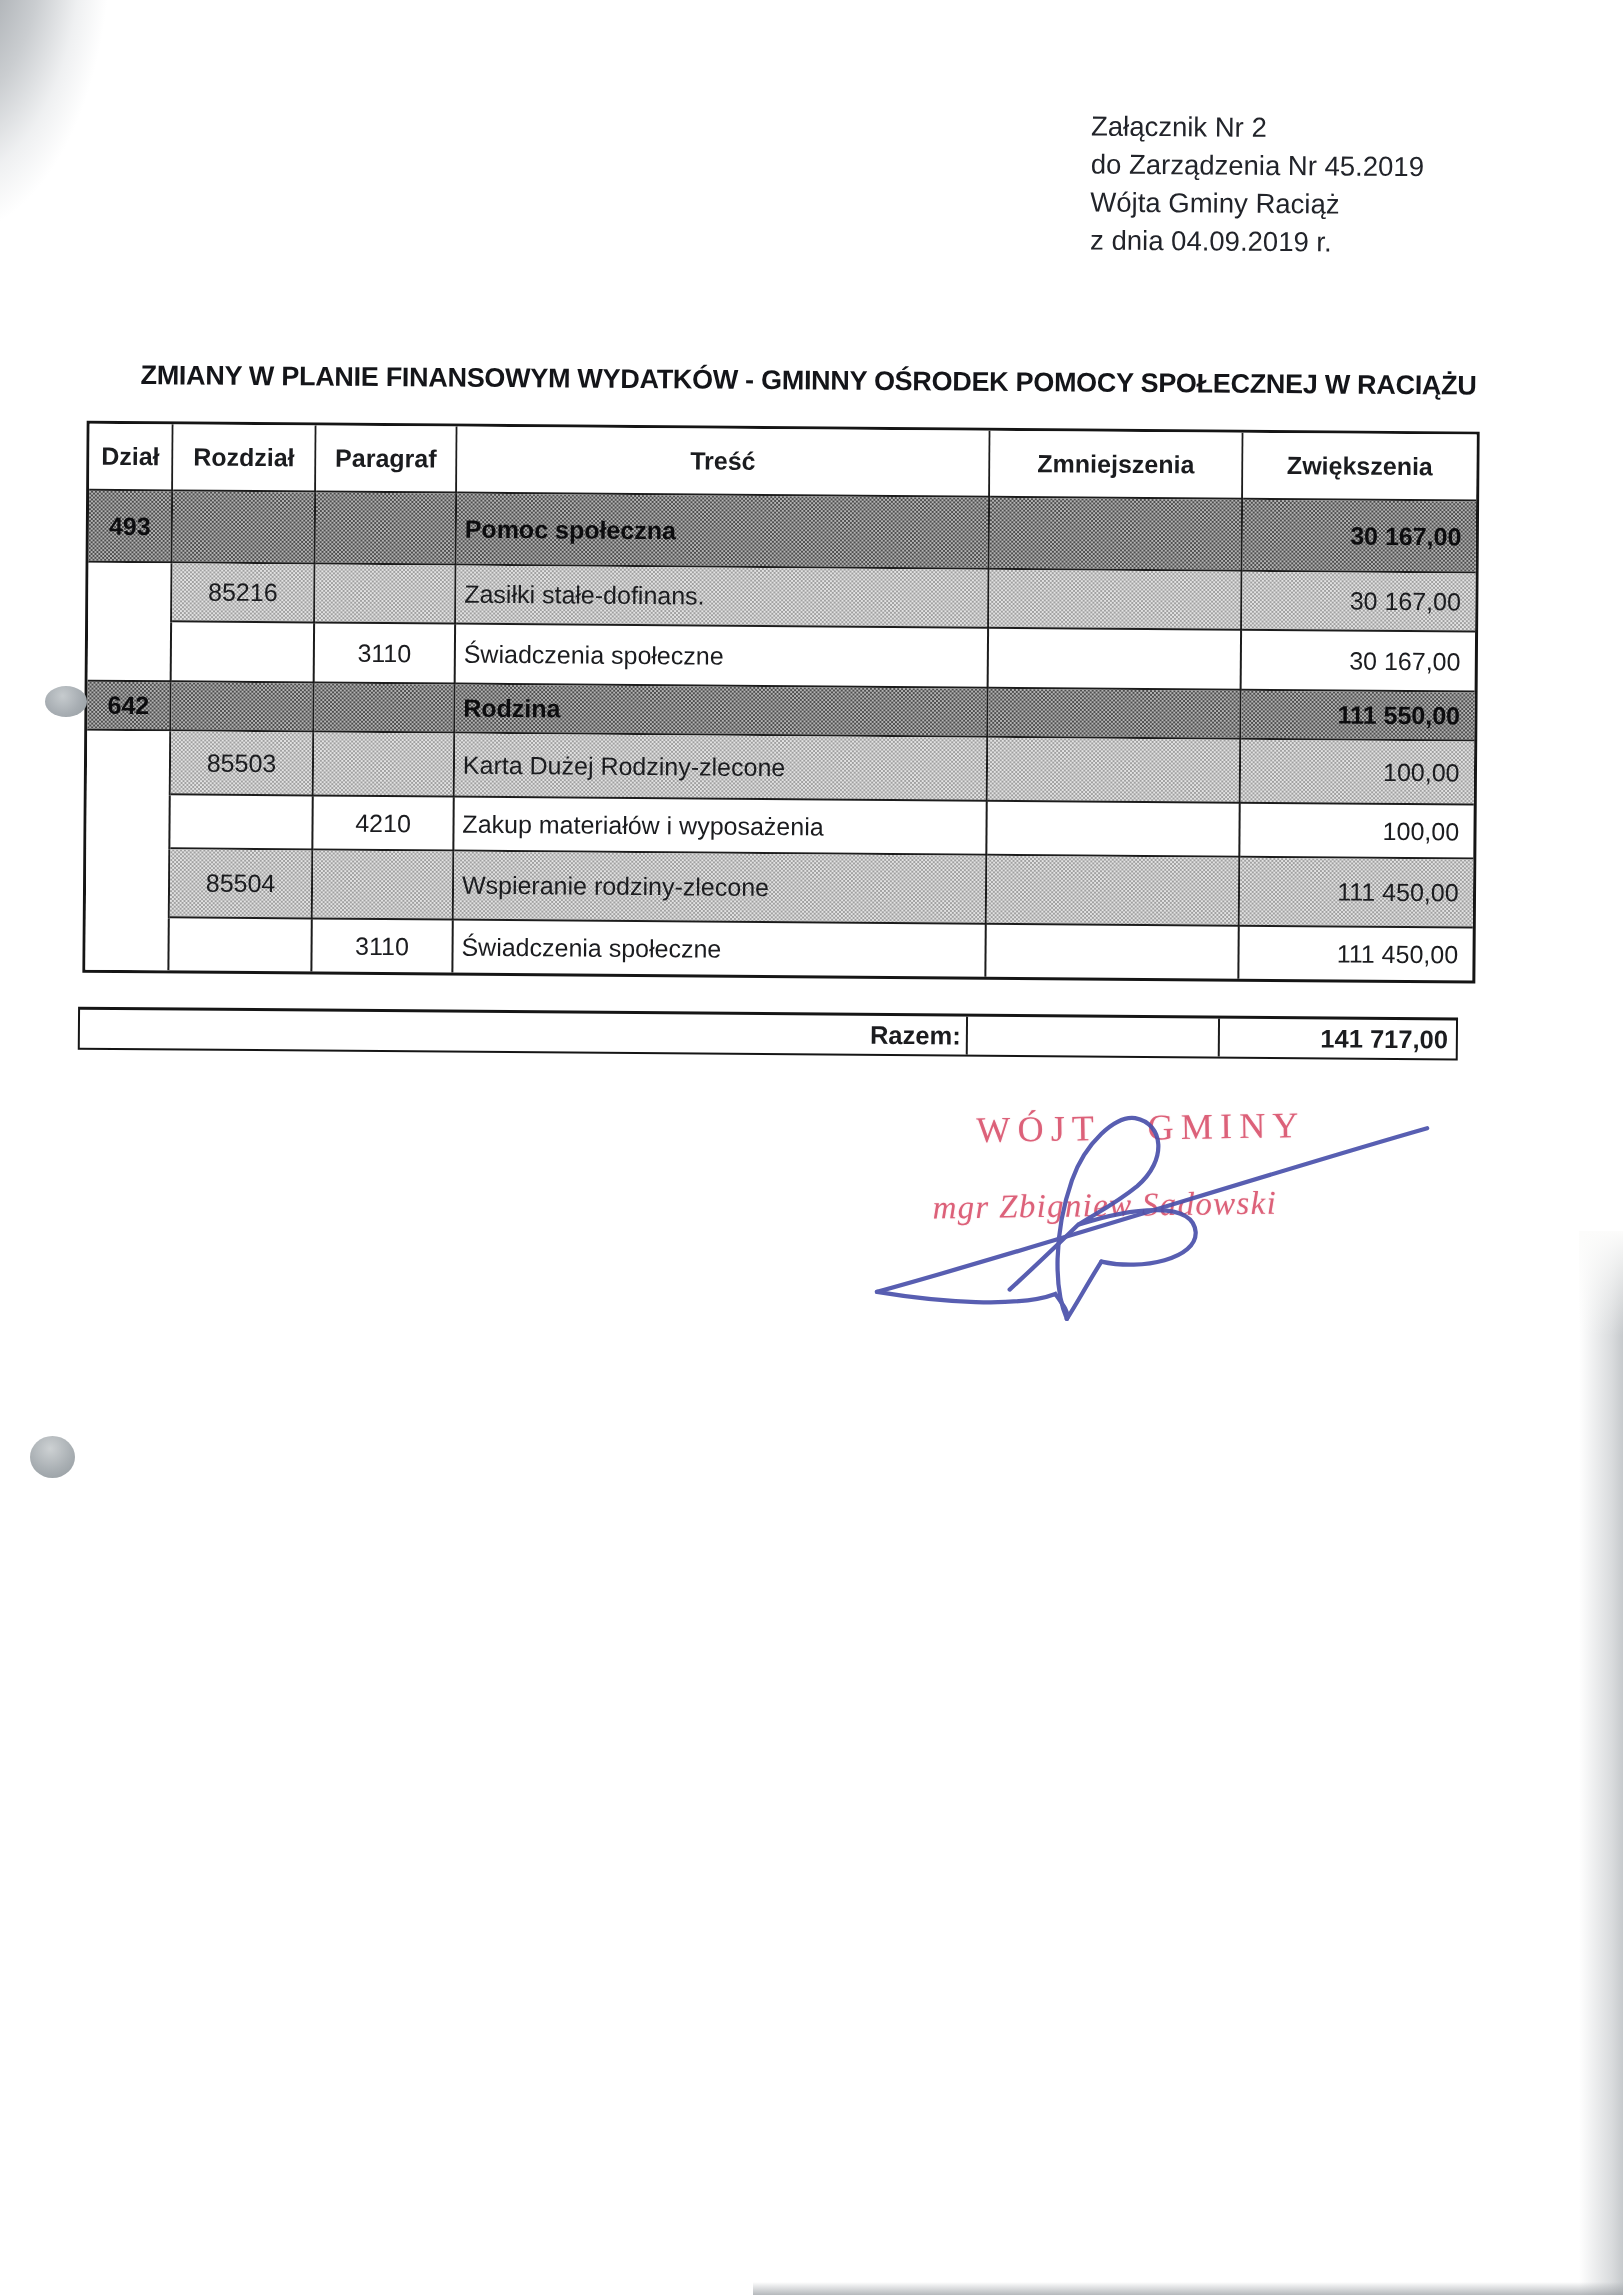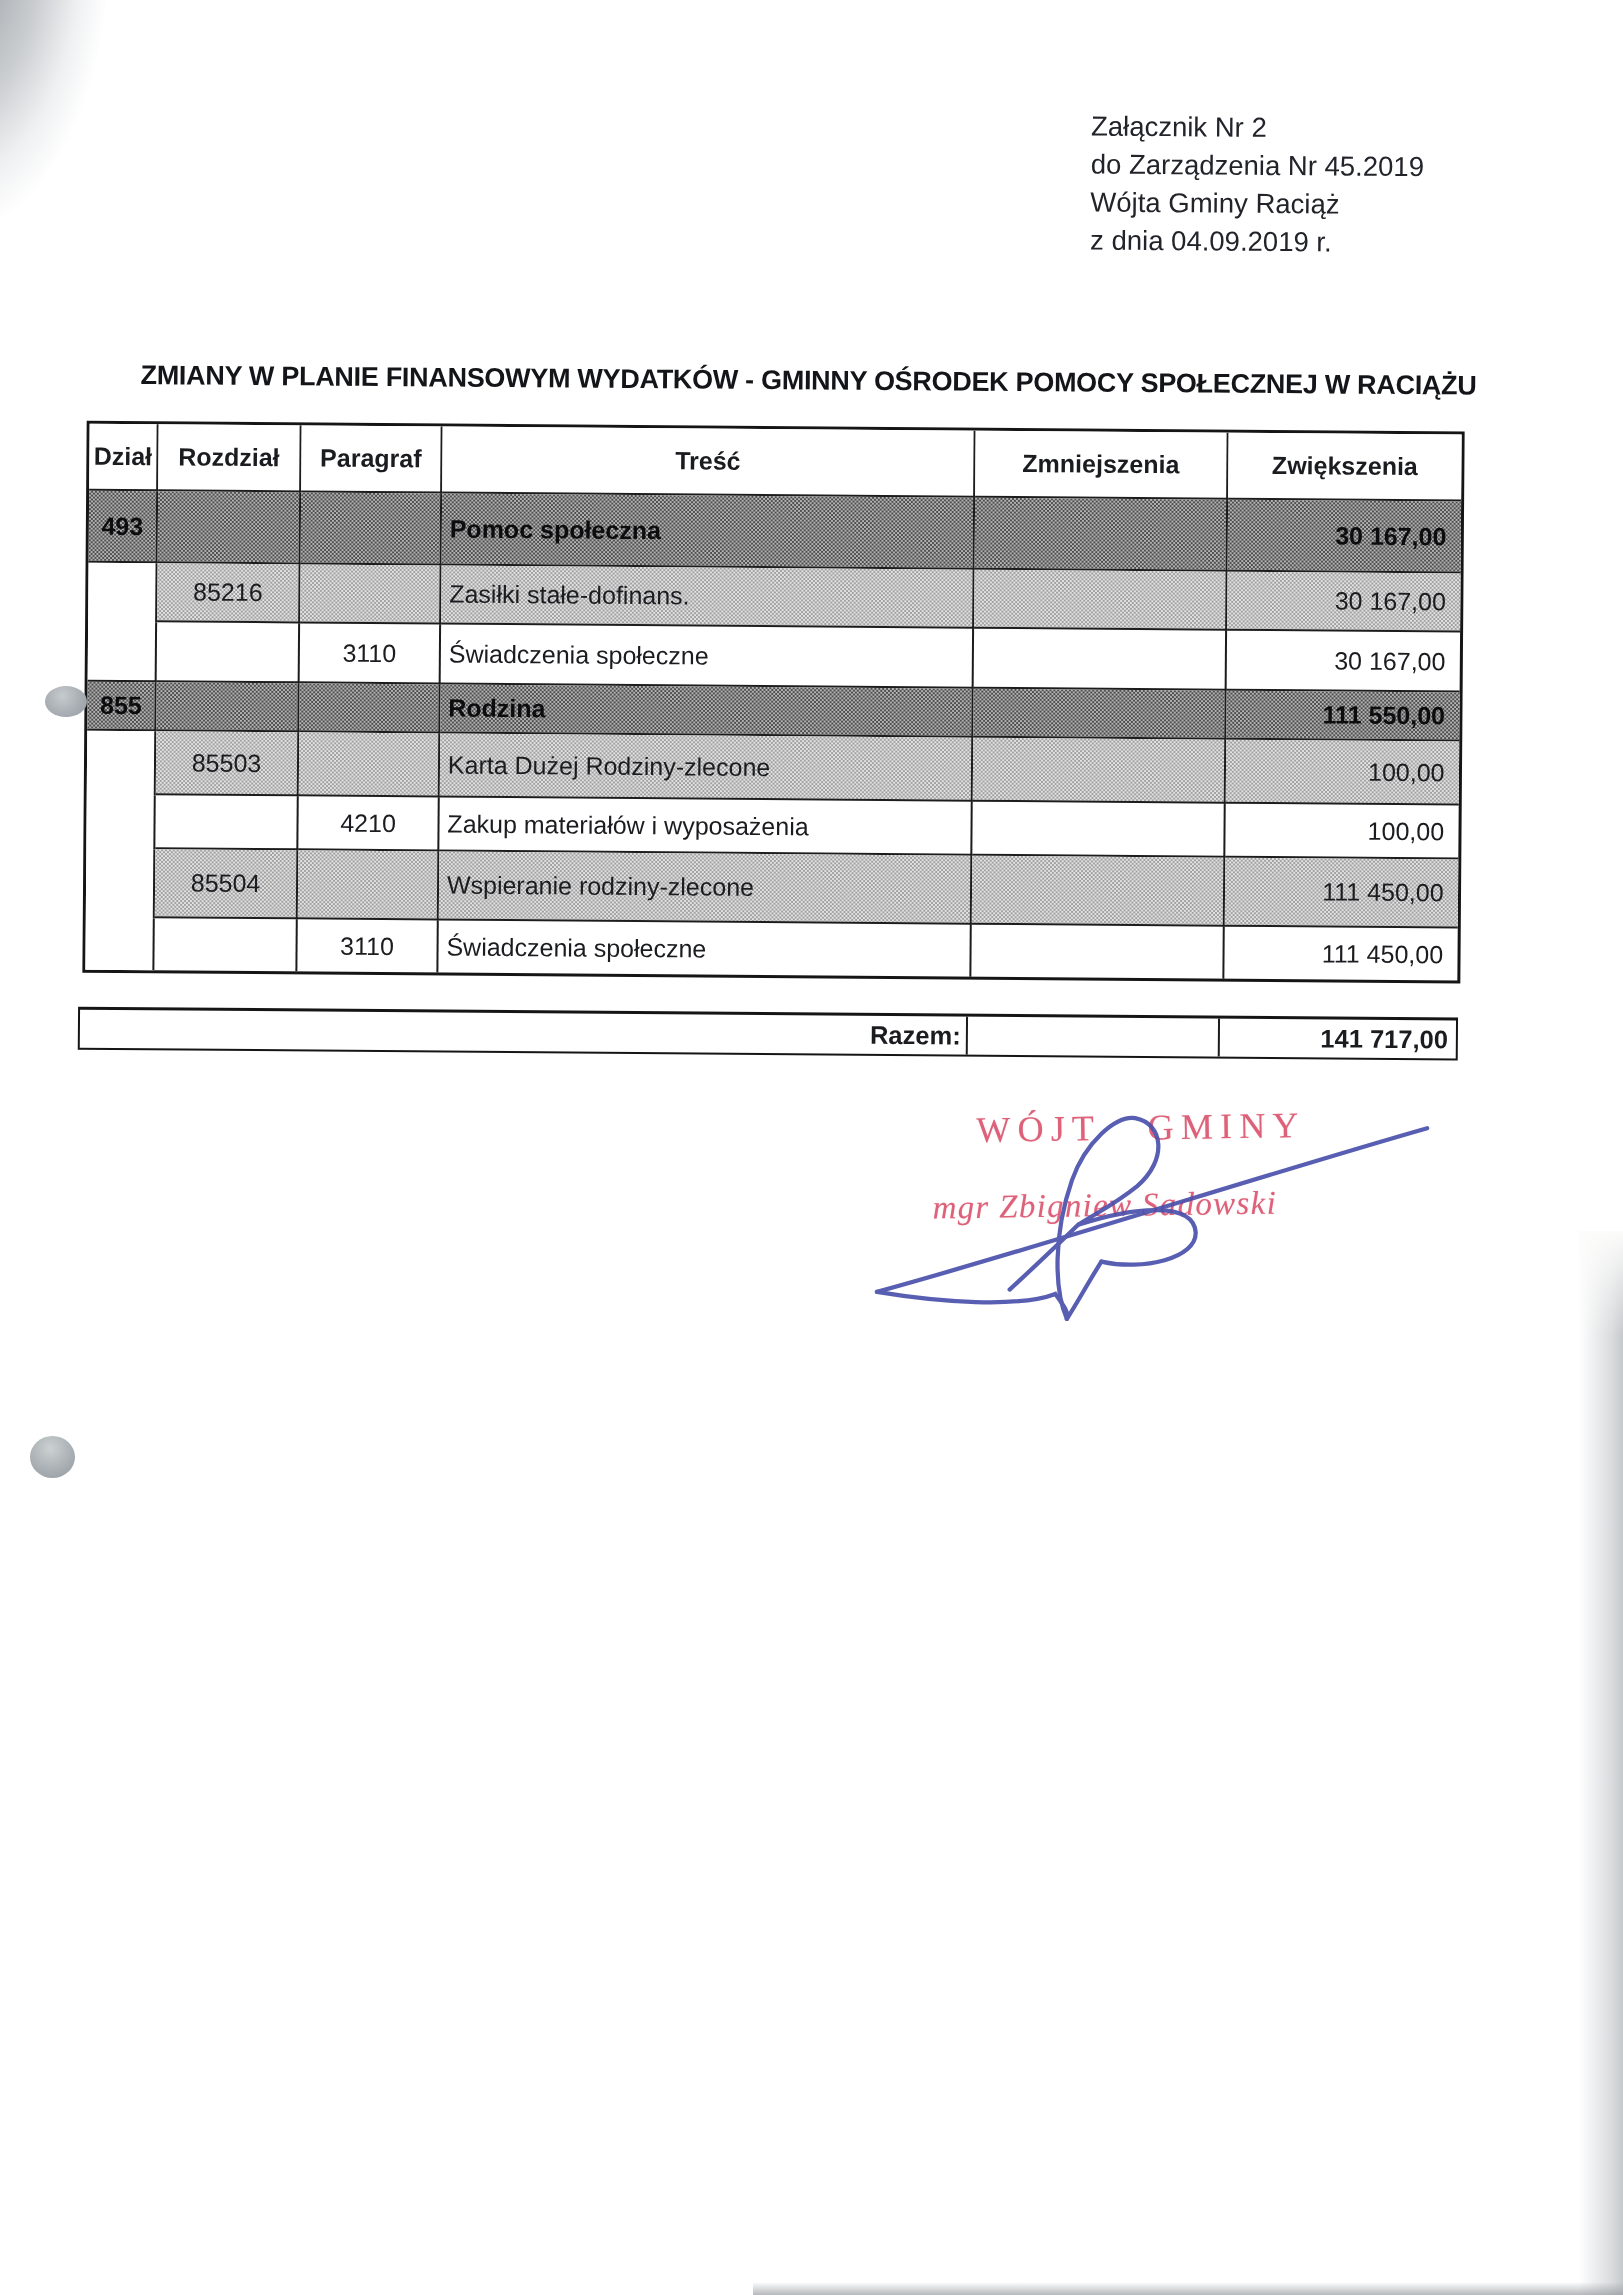--- a/index.html
+++ b/index.html
@@ -15,21 +15,21 @@
 
   
   .title{position:absolute;left:13px;top:359px;width:1597px;text-align:center;
     font-size:27px;font-weight:bold;letter-spacing:-0.3px;color:#141519;white-space:nowrap;}
 
   
   .tbl{position:absolute;left:90px;top:420px;border:3.3px solid #151515;background:#fff;}
   .trow{display:flex;}
   .cell{box-sizing:border-box;border-right:2px solid #1c1c1c;border-bottom:2px solid #1c1c1c;
     display:flex;align-items:center;font-size:25px;overflow:hidden;white-space:nowrap;}
-  .c0{width:69px;justify-content:center;}
+  .c0{width:84px;justify-content:center;}
   .c1{width:143px;justify-content:center;}
   .c2{width:141px;justify-content:center;}
   .c3{width:533px;padding:0 5.2px 0 7.9px;justify-content:flex-start;}
   .c4{width:253px;justify-content:flex-end;padding-right:7.9px;}
   .c5{width:233px;border-right:none;justify-content:flex-end;padding-right:14.4px;}
   .head .cell{font-weight:bold;font-size:25px;justify-content:center;padding:0;background:#fff;}
   .nb{border-bottom:none;}
   .last .cell{border-bottom:none;}
 
   
@@ -121,21 +121,21 @@
       <div class="trow leaf" style="height:60px">
         <div class="cell c0"></div>
         <div class="cell c1"></div>
         <div class="cell c2">3110</div>
         <div class="cell c3">Świadczenia społeczne</div>
         <div class="cell c4"></div>
         <div class="cell c5">30 167,00</div>
       </div>
 
       <div class="trow section" style="height:49px">
-        <div class="cell c0">855</div>
+        <div class="cell c0">642</div>
         <div class="cell c1"></div>
         <div class="cell c2"></div>
         <div class="cell c3">Rodzina</div>
         <div class="cell c4"></div>
         <div class="cell c5">111 550,00</div>
       </div>
 
       <div class="trow sub" style="height:64px">
         <div class="cell c0 nb"></div>
         <div class="cell c1">85503</div>

